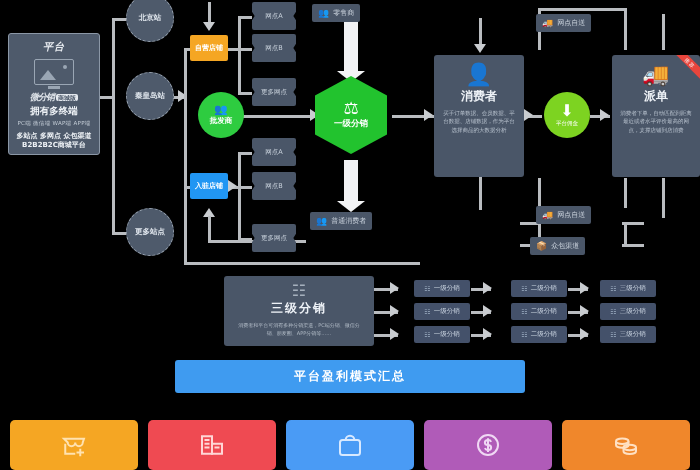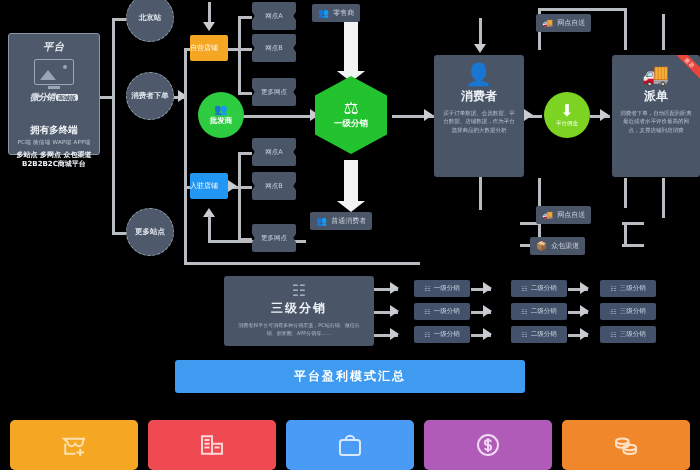--- a/index.html
+++ b/index.html
@@ -35,36 +35,36 @@
   }
   .platform .ttl { font-size:10px; font-weight:bold; letter-spacing:1px; color:#e8ecf1;font-style:italic; }
   .monitor { width:40px;height:30px;margin:5px auto 2px; position:relative; }
   .monitor .scr { width:40px;height:26px;border:1.5px solid #9aa6b4;border-radius:2px; position:relative; overflow:hidden;}
   .monitor .scr:before{ content:""; position:absolute; left:5px; bottom:4px;
      border-left:8px solid transparent;border-right:8px solid transparent;border-bottom:10px solid #9aa6b4; }
   .monitor .scr:after{ content:""; position:absolute; right:6px; top:5px; width:4px;height:4px;border-radius:50%;background:#9aa6b4;}
   .monitor .stand{ width:12px;height:3px;background:#9aa6b4;margin:1px auto 0;}
   .brand { font-size:9px; font-weight:bold; color:#dfe4ea; font-style:italic; letter-spacing:-1px; }
   .brand .tag { font-style:normal; font-size:6px; background:#e4e9ef; color:#4e5a6b; padding:0 2px; border-radius:2px; margin-left:2px; letter-spacing:0;}
-  .platform .l1 { font-size:9.5px; font-weight:bold; margin-top:20px; color:#eef2f6;}
+  .platform .l1 { font-size:9.5px; font-weight:bold; margin-top:1px; color:#eef2f6;}
   .platform .l2 { font-size:5.5px; color:#c3ccd6; margin-top:2px; letter-spacing:.3px;}
   .platform .l3 { font-size:7px; font-weight:bold; color:#eef2f6; margin-top:5px; line-height:1.35;}
 
   
   .station {
     position:absolute; width:48px;height:48px; border-radius:50%;
     background:#4e5a6b; border:1.5px dashed #98a3b1;
     display:flex; align-items:center; justify-content:center;
     font-size:7.5px; color:#dfe5ec; font-weight:bold;
   }
 
   
   .chip {
-    position:absolute; display:flex; align-items:center; justify-content:flex-start;
-    font-size:7px; font-weight:normal; color:#fff; border-radius:2px;
+    position:absolute; display:flex; align-items:center; justify-content:center;
+    font-size:7px; font-weight:bold; color:#fff; border-radius:2px;
   }
   .chip.orange { background:#f5a623; }
   .chip.blue   { background:#2196f3; }
 
   
   .node {
     position:absolute; width:44px;height:28px; background:#4a5668;
     display:flex;align-items:center;justify-content:center;
     font-size:6.5px;color:#c9d2dc; border-radius:2px;
     clip-path: polygon(0 0,100% 0,100% 35%,94% 50%,100% 65%,100% 100%,0 100%,0 65%,6% 50%,0 35%);
@@ -253,21 +253,21 @@
     <div class="l1">拥有多终端</div>
     <div class="l2">PC端  微信端  WAP端  APP端</div>
     <div class="l3" style="white-space:pre-line">多站点 多网点 众包渠道
 B2B2B2C商城平台</div>
   </div>
 
   <div class="station" style="left:126px;top:-6px;">
     <span>北京站</span>
   </div>
   <div class="station" style="left:126px;top:72px;">
-    <span>消费者下单</span>
+    <span>秦皇岛站</span>
   </div>
   <div class="station" style="left:126px;top:208px;">
     <span>更多站点</span>
   </div>
 
   <div class="chip orange" style="left:190px;top:35px;width:38px;height:26px;">
     <span>自营店铺</span>
   </div>
   <div class="chip blue" style="left:190px;top:173px;width:38px;height:26px;">
     <span>入驻店铺</span>

